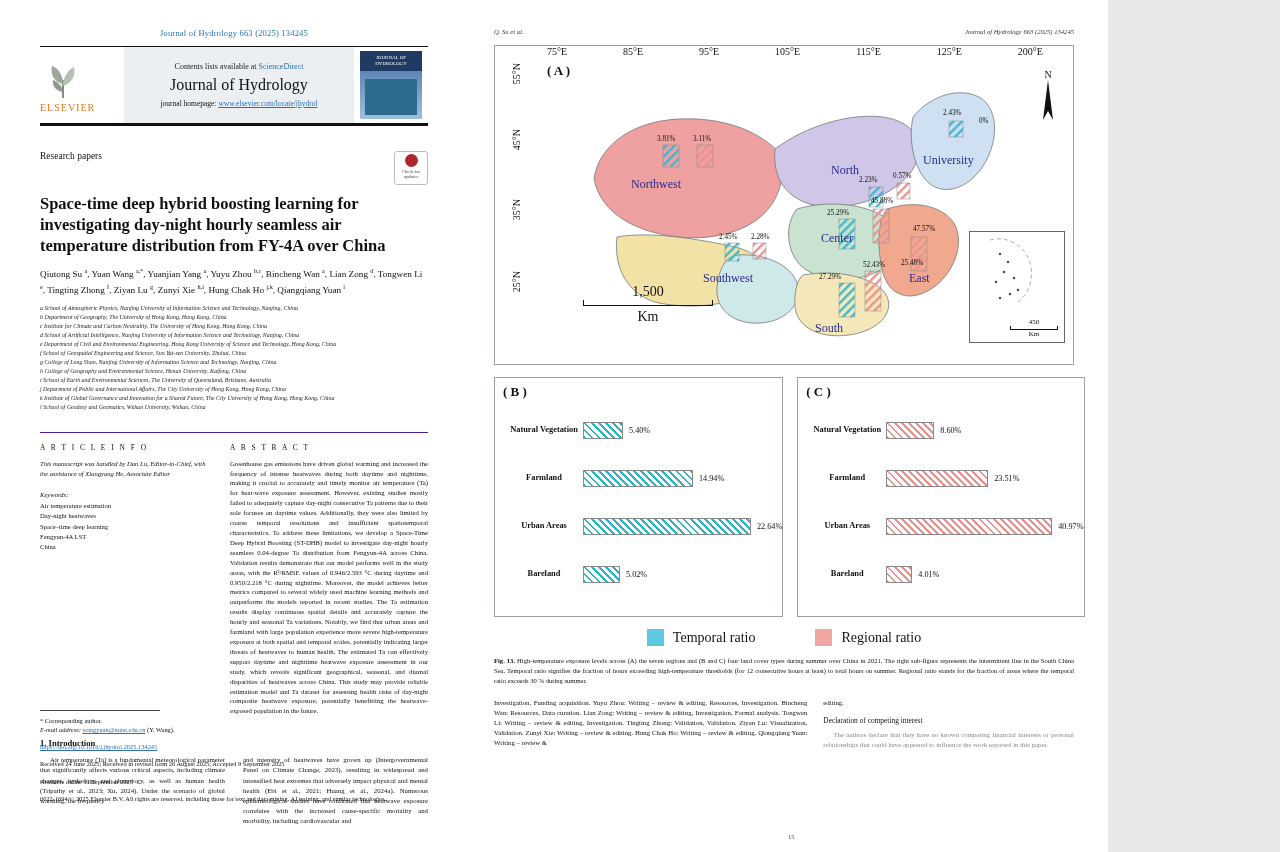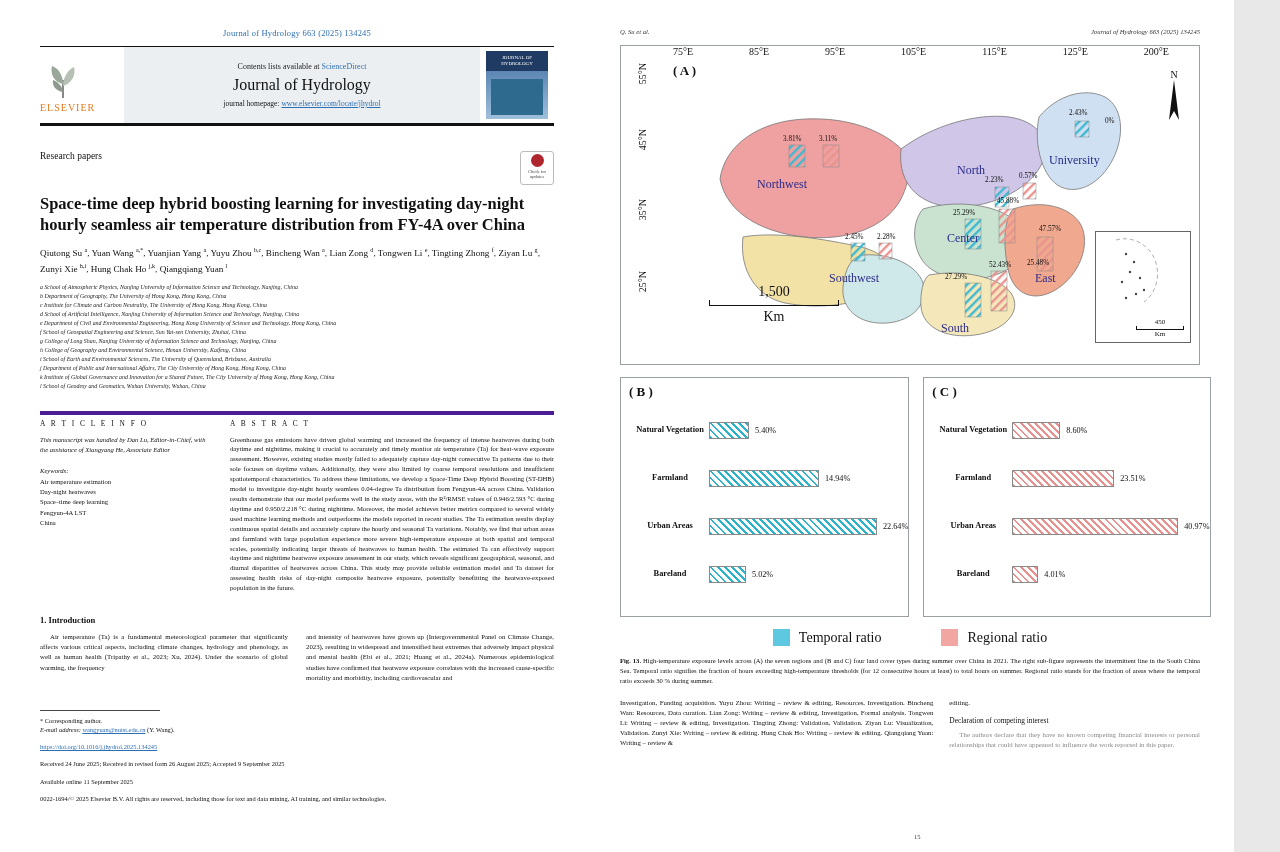--- a/index.html
+++ b/index.html
@@ -4,21 +4,21 @@
 <style>
   * { box-sizing: border-box; }
   html, body { margin:0; padding:0; }
   body {
     width:1280px; height:852px;
     background:#e8e8e8;
     font-family:"Liberation Serif", serif;
     color:#111;
     overflow:hidden;
   }
-  .page-wrap { display:flex; width:1234px; height:852px; }
+  .page-wrap { display:flex; width:1108px; height:852px; }
   .page { background:#ffffff; position:relative; }
   .page-left { width:640px; height:852px; padding:28px 40px 10px 40px; }
   .page-right { width:640px; height:852px; padding:28px 34px 16px 26px; }
 
   
   .journal-head {
     text-align:center; color:#2d6fb3; font-size:8.5px; letter-spacing:.2px;
     font-family:"Liberation Serif", serif; margin-bottom:8px;
   }
   .masthead {
@@ -47,21 +47,21 @@
   }
   .cm-circle { width:13px; height:13px; border-radius:50%; background:#b0262e; margin:0 auto 2px; }
 
   .title {
     font-size:16.5px; line-height:1.28; font-family:"Liberation Serif", serif; margin:8px 0 10px 0; font-weight:bold;
   }
   .authors { font-size:9.2px; line-height:1.5; }
   .authors sup { font-size:6.2px; }
   .affils { margin-top:6px; font-size:5.9px; line-height:1.52; font-style:italic; color:#222; }
 
-  .info-wrap { display:flex; gap:20px; margin-top:20px; border-top:4px solid #4c1d95; padding-top:4px; }
+  .info-wrap { display:flex; gap:20px; margin-top:20px; border-top:1px solid #4c1d95; padding-top:10px; }
   .col-info { width:170px; }
   .col-abs { flex:1; }
   .sec-h { font-size:7.4px; letter-spacing:2px; margin-bottom:7px; }
   .info-p { font-size:6.6px; line-height:1.55; font-style:italic; }
   .kw-h { font-size:6.6px; font-style:italic; margin:12px 0 3px; }
   .kw { font-size:6.6px; line-height:1.55; }
   .abs-p { font-size:6.7px; line-height:1.48; text-align:justify; }
 
   .intro-h { font-size:8.6px; font-weight:bold; margin:22px 0 7px; }
   .two-col { display:flex; gap:18px; }

